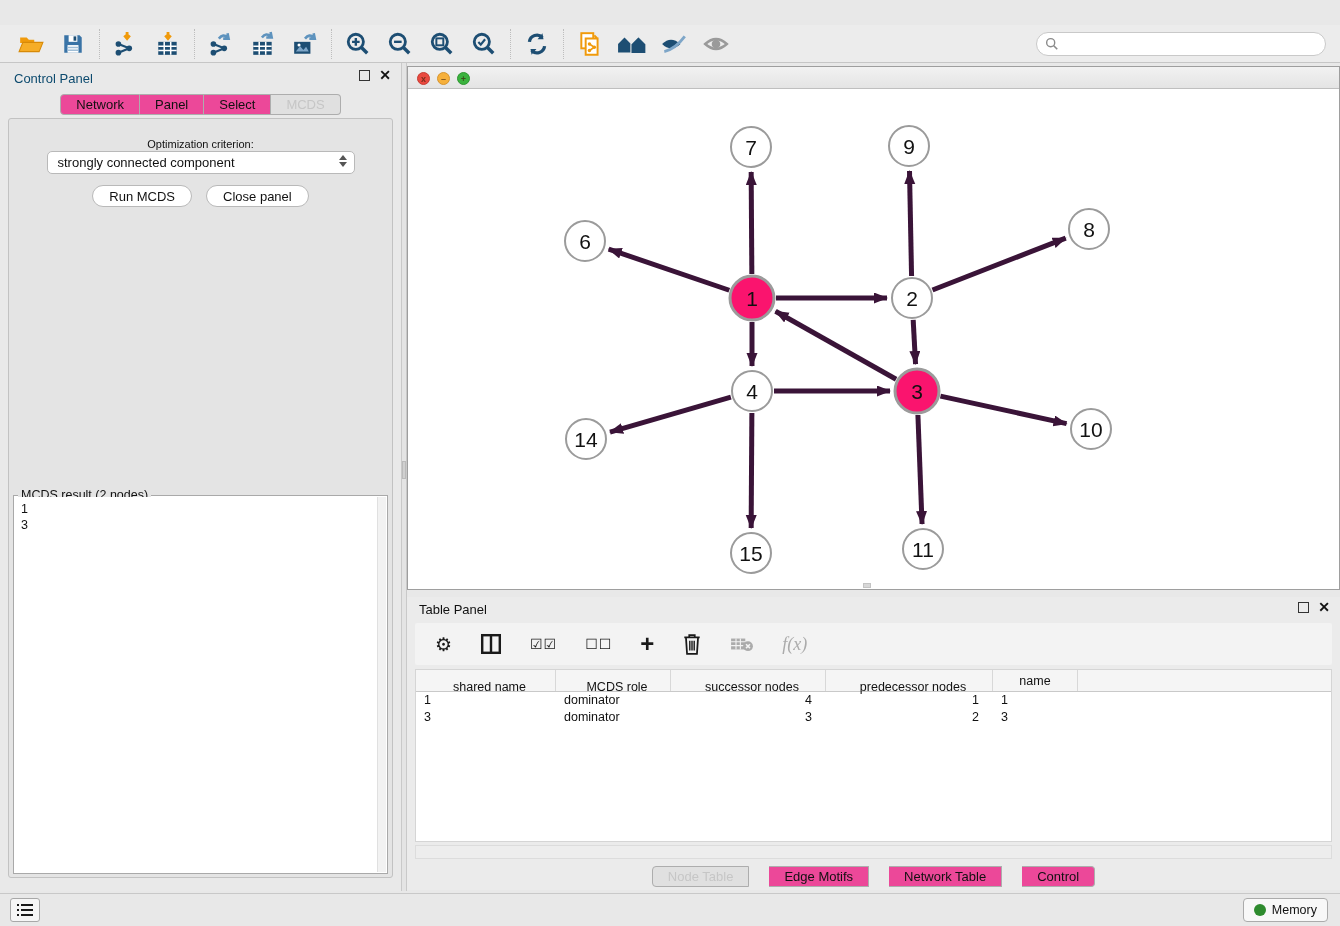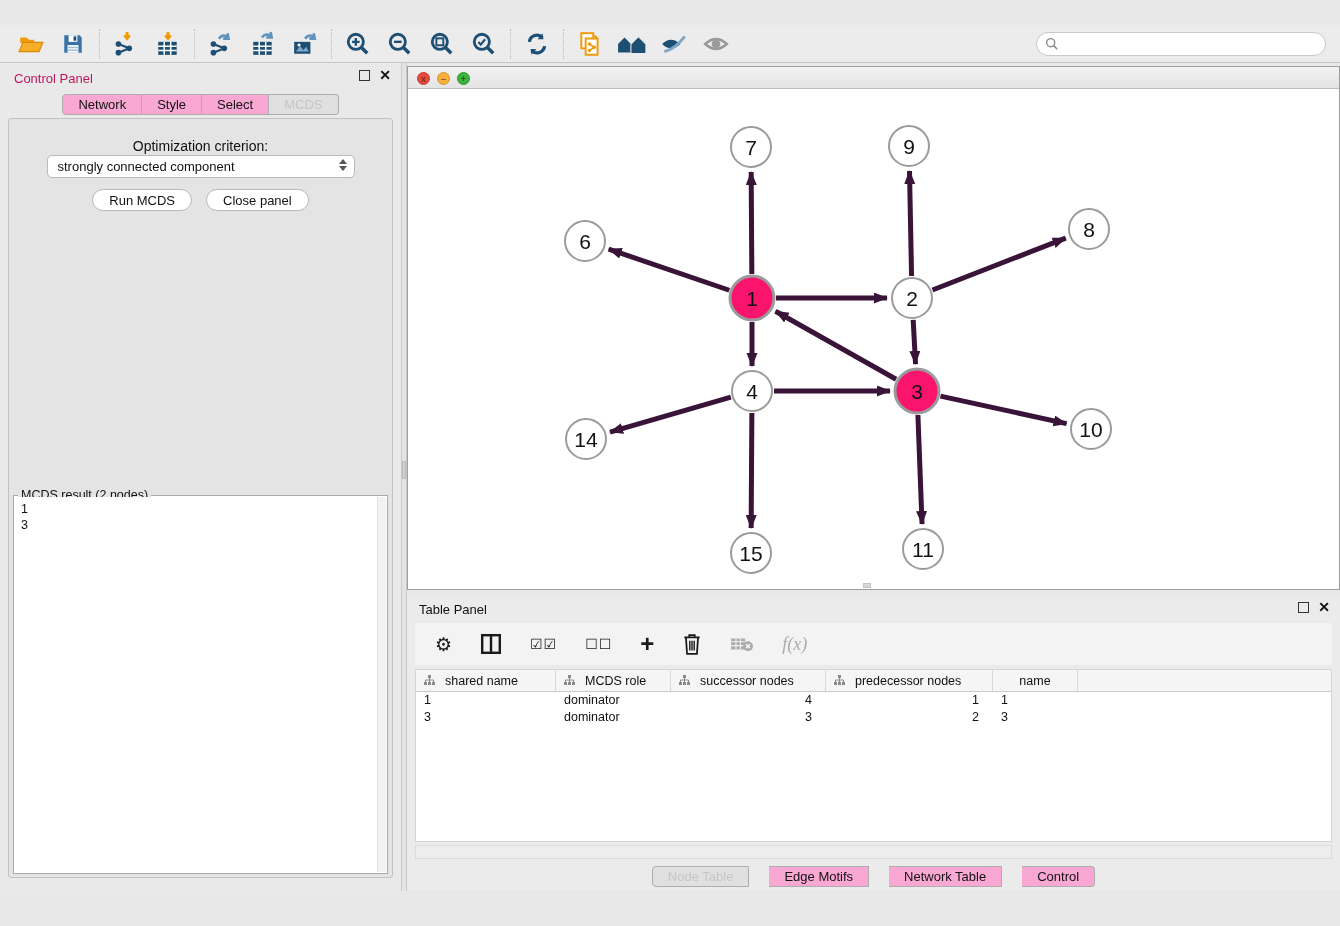--- a/index.html
+++ b/index.html
@@ -16,31 +16,31 @@
   
   #main-toolbar { position:absolute; left:0; top:25px; width:100%; height:38px; background:#ECECEC; border-bottom:1px solid #C6C6C6; display:flex; align-items:center; padding-left:10px; }
   .tbtn { width:42px; height:32px; display:flex; align-items:center; justify-content:center; }
   .tsep { width:0; height:30px; border-left:1px dotted #BDBDBD; margin:0 5px; }
   #quick-search { position:absolute; right:14px; top:7px; width:290px; height:24px; background:#FFFFFF; border:1px solid #C9C9C9; border-radius:13px; display:flex; align-items:center; padding-left:8px; }
   #quick-search input { border:none; outline:none; background:transparent; font-size:12px; width:250px; margin-left:6px; font-family:"Liberation Sans",sans-serif; }
 
   
   #control-panel { position:absolute; left:0; top:63px; width:401px; height:828px; background:#E9E9E9; }
   .cp-header { position:relative; height:30px; }
-  .cp-title { position:absolute; left:14px; top:8px; font-size:13px; color:#be185d; }
+  .cp-title { position:absolute; left:14px; top:8px; font-size:13px; color:#0c4a6e; }
   .panel-icons { position:absolute; right:10px; top:7px; display:flex; gap:9px; align-items:center; }
   .float-box { width:11px; height:11px; border:1.5px solid #333; }
   .close-x { font-size:14px; font-weight:bold; color:#111; line-height:11px; }
   .cp-tabs { position:absolute; left:0; right:0; top:31px; display:flex; justify-content:center; }
-  .tab { height:21px; line-height:19px; padding:0 15px; font-size:13px; background:#f9a8d4; border:1px solid #ADADAD; border-left:none; color:#111; }
+  .tab { height:21px; line-height:19px; padding:0 15px; font-size:13px; background:#ec4899; border:1px solid #ADADAD; border-left:none; color:#111; }
   .tab.first { border-left:1px solid #ADADAD; border-radius:4px 0 0 4px; }
   .tab.last { border-radius:0 4px 4px 0; }
   .tab.active { background:#E0E0E0; color:#C6C6C6; }
   .cp-content { position:absolute; left:8px; right:8px; top:55px; bottom:13px; background:#E4E4E4; border:1px solid #C2C2C2; border-radius:3px; }
-  .opt-label { text-align:center; margin-top:19px; font-size:14px; color:#111; }
+  .opt-label { text-align:center; margin-top:19px; font-size:11px; color:#111; }
   .mac-select { width:308px; height:23px; margin:1px auto 0 auto; background:#FFFFFF; border:1px solid #B9B9B9; border-radius:5px; position:relative; font-size:13px; line-height:21px; padding-left:10px; color:#111; }
   .mac-select .chevrons { position:absolute; right:7px; top:3px; display:flex; flex-direction:column; gap:2px; }
   .chev-up { width:0; height:0; border-left:4px solid transparent; border-right:4px solid transparent; border-bottom:5px solid #555; }
   .chev-down { width:0; height:0; border-left:4px solid transparent; border-right:4px solid transparent; border-top:5px solid #555; }
   .cp-buttons { display:flex; justify-content:center; gap:14px; margin-top:11px; }
   .mac-btn { height:22px; background:#FFFFFF; border:1px solid #B9B9B9; border-radius:11px; font-size:13px; padding:0 16px; color:#111; font-family:"Liberation Sans",sans-serif; }
   .result-fieldset { position:absolute; left:4px; right:4px; top:376px; bottom:3px; border:1px solid #A9A9A9; background:#ffffff; }
   .result-legend { position:absolute; left:4px; top:-8px; background:#E4E4E4; padding:0 3px; font-size:12.5px; color:#111; }
   .result-list { position:absolute; inset:1px 10px 1px 1px; background:#FFFFFF; padding:4px 6px; font-size:12.5px; color:#111; line-height:16px; white-space:pre-line; }
   .result-scroll { position:absolute; top:1px; bottom:1px; right:1px; width:9px; background:#F2F2F2; border-left:1px solid #E0E0E0; }
@@ -65,21 +65,21 @@
   #table-panel { position:absolute; left:407px; top:597px; width:933px; height:293px; background:#EBEBEB; }
   .tp-title { position:absolute; left:12px; top:5px; font-size:13px; color:#111; }
   .tp-toolbar { position:absolute; left:8px; right:8px; top:26px; height:42px; background:#F3F3F3; border-radius:2px; display:flex; align-items:center; padding-left:20px; gap:28px; }
   .tp-toolbar .ticon { display:flex; align-items:center; justify-content:center; }
   .glyph { font-size:19px; color:#1A1A1A; }
   .checks { font-size:14px; letter-spacing:1px; color:#1A1A1A; }
   .plus { font-size:24px; font-weight:bold; color:#1A1A1A; line-height:20px; }
   .fx { font-family:"Liberation Serif",serif; font-style:italic; font-size:18px; color:#ABABAB; }
   .tp-table { position:absolute; left:8px; right:8px; top:72px; bottom:48px; background:#FFFFFF; border:1px solid #D5D5D5; overflow:hidden; }
   .th-row { display:flex; height:22px; background:#F5F5F5; border-bottom:1px solid #C9C9C9; }
-  .th { display:flex; align-items:center; justify-content:flex-start; gap:10px; padding-left:8px; font-size:12.5px; color:#111; border-right:1px solid #D8D8D8; }
+  .th { display:flex; align-items:center; justify-content:flex-start; gap:10px; padding-left:8px; font-size:12.5px; color:#111; border-right:1px solid #D8D8D8;flex-direction:column; }
   .tr { display:flex; height:17px; }
   .td { font-size:12.5px; color:#111; padding:1px 8px 0 8px; }
   .td.num { text-align:right; padding-right:14px; }
   .tp-hscroll { position:absolute; left:8px; right:8px; bottom:31px; height:14px; background:#EDEDED; border:1px solid #DCDCDC; }
   .tp-tabs { position:absolute; left:0; right:0; bottom:3px; display:flex; justify-content:center;gap:20px; }
 
   
   #status-bar { position:absolute; left:0; bottom:0; width:100%; height:33px; background:#E8E8E8; border-top:1px solid #C8C8C8; }
   #tasks-button { position:absolute; left:10px; top:4px; width:30px; height:24px; background:#F6F6F6; border:1px solid #A8A8A8; border-radius:3px; display:flex; align-items:center; justify-content:center; }
   #memory-button { position:absolute; right:12px; top:4px; height:24px; background:#F8F8F8; border:1px solid #ABABAB; border-radius:4px; display:flex; align-items:center; gap:6px; padding:0 10px; font-size:12.5px; color:#111; }
@@ -229,21 +229,21 @@
   <div id="control-panel">
     <div class="cp-header">
       <div class="cp-title">Control Panel</div>
       <div class="panel-icons">
         <div class="float-box"></div>
         <div class="close-x">✕</div>
       </div>
     </div>
     <div class="cp-tabs">
       <div class="tab first">Network</div>
-      <div class="tab">Style</div>
+      <div class="tab">Panel</div>
       <div class="tab">Select</div>
       <div class="tab last active">MCDS</div>
     </div>
     <div class="cp-content">
       <div class="opt-label">Optimization criterion:</div>
       <div class="mac-select">
         <span>strongly connected component</span>
         <span class="chevrons">
             <span class="chev-up"></span>
             <span class="chev-down"></span>
@@ -430,14 +430,30 @@
     </div>
     <div class="tp-hscroll"></div>
     <div class="tp-tabs">
       <div class="tab first active">Node Table</div>
       <div class="tab">Edge Motifs</div>
       <div class="tab">Network Table</div>
       <div class="tab last">Control</div>
     </div>
   </div>
 
+  <div id="status-bar">
+    <div id="tasks-button">
+      <svg width="16" height="14" viewBox="0 0 16 14">
+        <rect x="0" y="1" width="2" height="2" fill="#1A1A1A"></rect>
+          <rect x="4" y="1" width="12" height="2" fill="#1A1A1A"></rect>
+        <rect x="0" y="6" width="2" height="2" fill="#1A1A1A"></rect>
+          <rect x="4" y="6" width="12" height="2" fill="#1A1A1A"></rect>
+        <rect x="0" y="11" width="2" height="2" fill="#1A1A1A"></rect>
+          <rect x="4" y="11" width="12" height="2" fill="#1A1A1A"></rect>
+      </svg>
+    </div>
+    <div id="memory-button">
+      <span class="mem-dot"></span>
+      <span>Memory</span>
+    </div>
+  </div>
 
 </div>
 
 </body></html>

